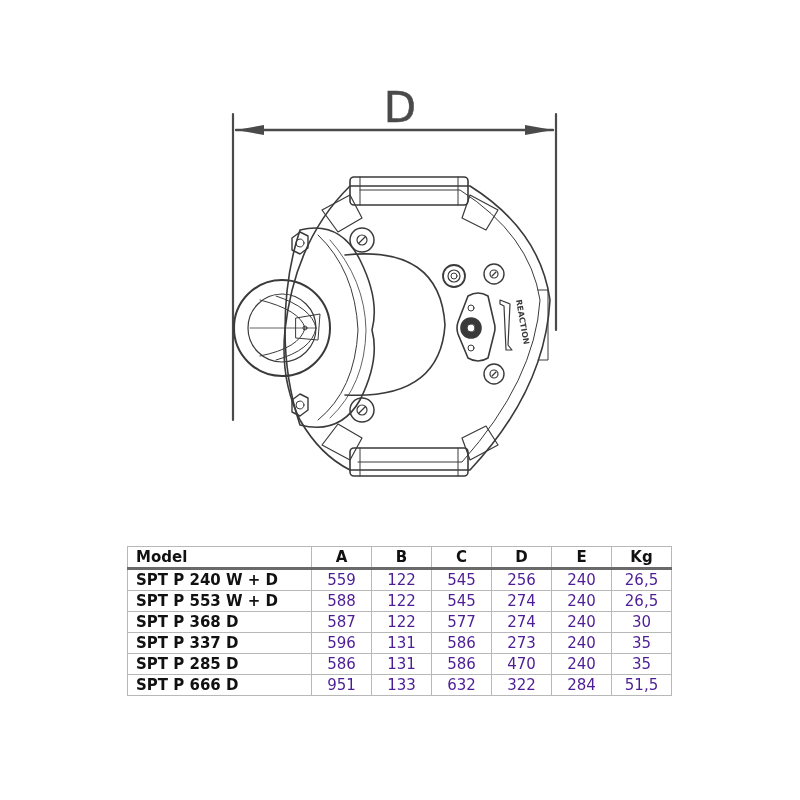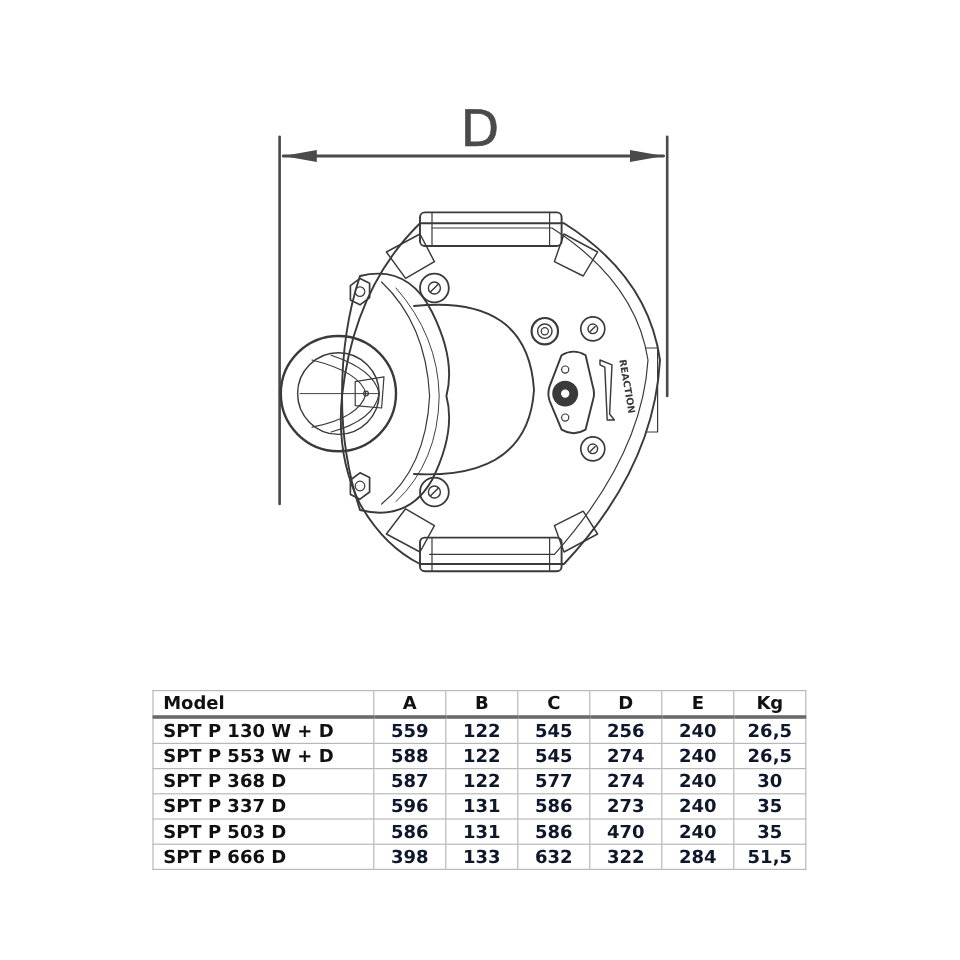--- a/index.html
+++ b/index.html
@@ -1,31 +1,31 @@
 <!DOCTYPE html>
 <html><head>
   <meta charset="utf-8">
   <style>
     html, body { margin: 0; padding: 0; background: #ffffff; }
     body { width: 800px; height: 800px; position: relative; overflow: hidden; font-family: "DejaVu Sans", sans-serif; }
     .drawing { position: absolute; left: 0; top: 0; width: 800px; height: 540px; }
     .spec-table {
-      position: absolute; left: 127px; top: 575px;
+      position: absolute; left: 127px; top: 546px;
       border-collapse: collapse; table-layout: fixed;
       font-family: "DejaVu Sans", sans-serif; color: #111;
     }
     .spec-table td, .spec-table th {
       border: 1px solid #b8b8b8; padding: 0; height: 20px; line-height: 20px;
       font-size: 15px; text-align: center; white-space: nowrap;
     }
     .spec-table th { font-weight: bold; height: 20px; }
     .spec-table thead tr { border-bottom: 3px solid #6a6a6a; }
     .spec-table thead th { border-bottom: 3px solid #6a6a6a; }
     .spec-table th.model, .spec-table td.model { text-align: left; padding-left: 8px; font-weight: bold; }
-    .spec-table td { font-weight: bold; color: #0f172a; }
+    .spec-table td { font-weight: normal; color: #4c1d95; }
     .spec-table td.model { color: #111; }
     col.c-model { width: 184px; }
     col.c-num { width: 60px; }
   </style>
 </head>
 <body>
 
 <svg class="drawing" viewBox="0 0 800 540" xmlns="http://www.w3.org/2000/svg">
   <g fill="none" stroke="#3a3a3a" stroke-width="1.6" stroke-linejoin="round" stroke-linecap="round">
 
@@ -118,21 +118,21 @@
       <th>A</th>
       <th>B</th>
       <th>C</th>
       <th>D</th>
       <th>E</th>
       <th>Kg</th>
     </tr>
   </thead>
   <tbody>
     <tr>
-      <td class="model">SPT P 130 W + D</td>
+      <td class="model">SPT P 240 W + D</td>
       <td>559</td>
       <td>122</td>
       <td>545</td>
       <td>256</td>
       <td>240</td>
       <td>26,5</td>
     </tr>
     <tr>
       <td class="model">SPT P 553 W + D</td>
       <td>588</td>
@@ -154,31 +154,31 @@
     <tr>
       <td class="model">SPT P 337 D</td>
       <td>596</td>
       <td>131</td>
       <td>586</td>
       <td>273</td>
       <td>240</td>
       <td>35</td>
     </tr>
     <tr>
-      <td class="model">SPT P 503 D</td>
+      <td class="model">SPT P 285 D</td>
       <td>586</td>
       <td>131</td>
       <td>586</td>
       <td>470</td>
       <td>240</td>
       <td>35</td>
     </tr>
     <tr>
       <td class="model">SPT P 666 D</td>
-      <td>398</td>
+      <td>951</td>
       <td>133</td>
       <td>632</td>
       <td>322</td>
       <td>284</td>
       <td>51,5</td>
     </tr>
   </tbody>
 </table>
 
 </body></html>

